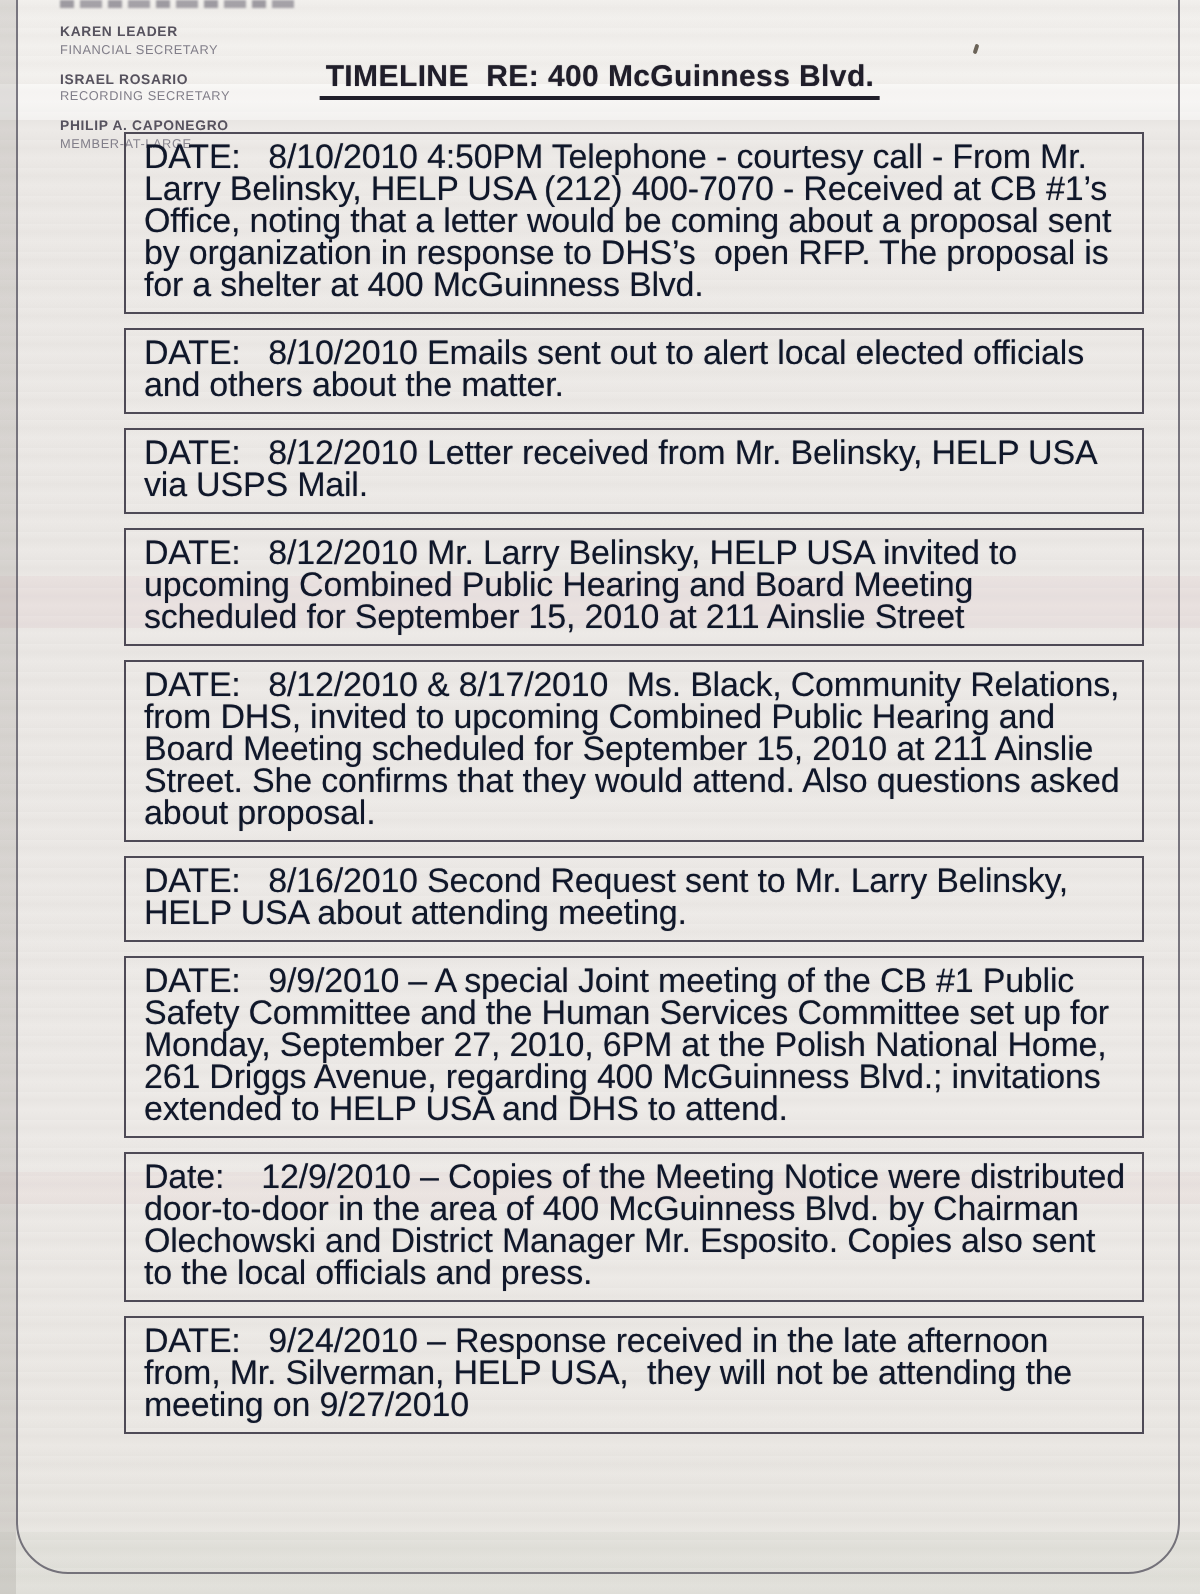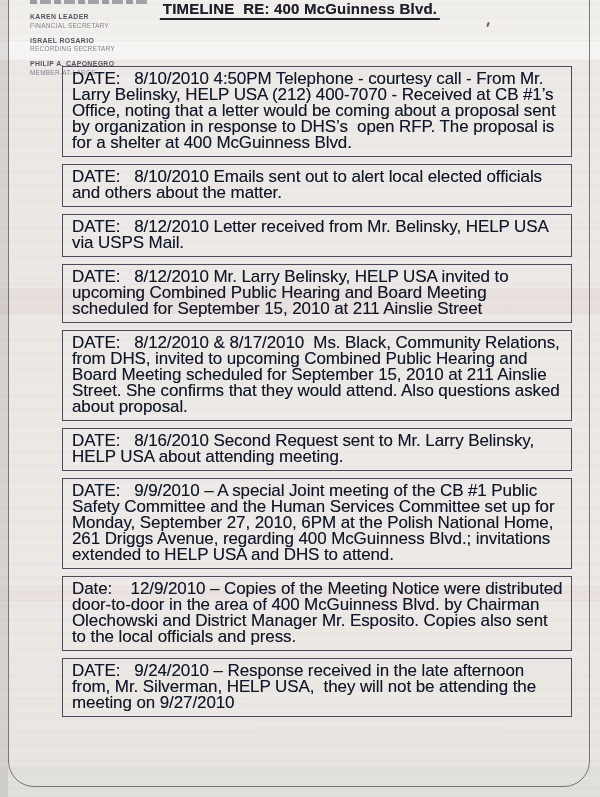--- a/index.html
+++ b/index.html
@@ -49,21 +49,21 @@
     display: block; font-size: 6.9px; font-weight: bold;
     color: #56525e; letter-spacing: 0.35px;
   }
   .officer .role {
     display: block; font-size: 6.4px; color: #817e89;
     letter-spacing: 0.3px; margin-top: 1.5px;
   }
 
   
   .doc-title {
-    position: absolute; top: 0; left: 50%; transform: translateX(-50%);
+    position: absolute; top: 30px; left: 50%; transform: translateX(-50%);
     font-size: 15px; font-weight: bold; color: #201e2a;
     letter-spacing: 0.2px; white-space: pre;
     border-bottom: 2.3px solid #201e2a; padding: 0 3px 1px 3px;
     text-shadow: 0 0 0.5px rgba(32,30,42,0.55);
   }
   .speck {
     position: absolute; left: 487px; top: 22px; width: 2px; height: 5px;
     background: #6b6358; transform: rotate(18deg); border-radius: 1px;
   }
 

